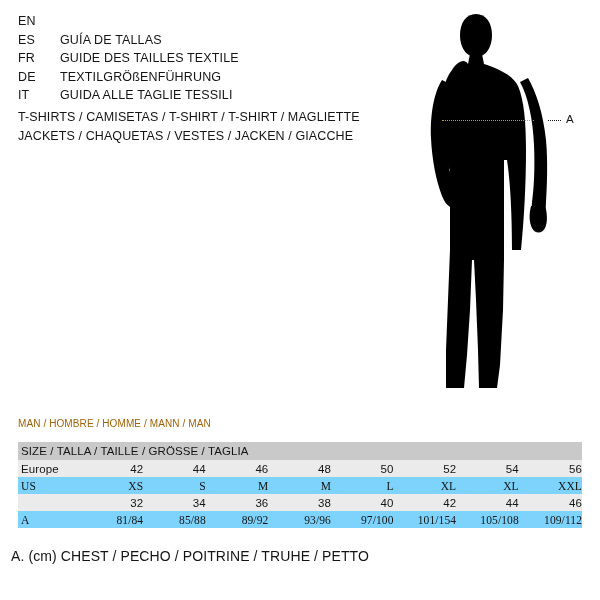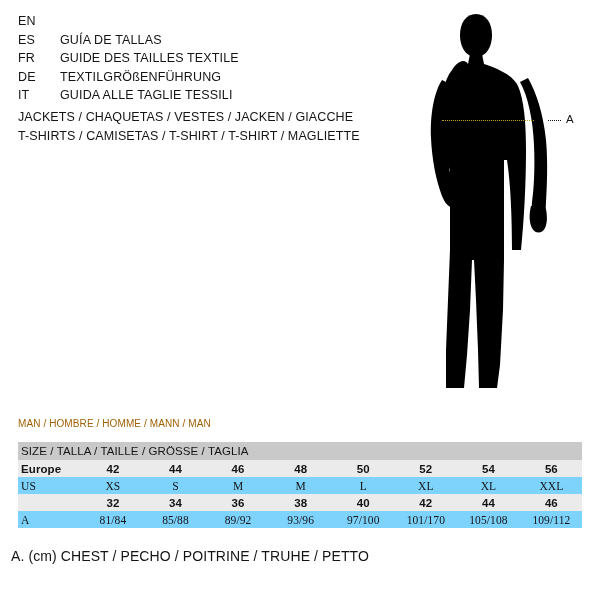--- a/index.html
+++ b/index.html
@@ -117,33 +117,32 @@
     vertical-align: middle;
     letter-spacing: 0.1px;
   }
   .size-table tr.row-head td {
     background: #c9c9c9;
     font-size: 11.5px;
     height: 18px;
   }
   .size-table tr.row-light td {
     background: #ebebeb;
-    font-weight: bold;
   }
   .size-table tr.row-dark td {
     background: #7dd3fc;
     font-family: Liberation Serif, serif;
   }
   .size-table td.c-label {
     width: 84px;
     padding-left: 3px;
   }
   .size-table td.c-val {
     width: 68px;
-    text-align: center;
+    text-align: right;
     padding-left: 2px;
   }
 
   .footnote {
     position: absolute;
     left: 11px;
     top: 548px;
     font-size: 14px;
     color: #141414;
     letter-spacing: 0.1px;
@@ -171,22 +170,22 @@
       <span class="lang-code">DE</span>
       <span class="lang-text">TEXTILGRÖßENFÜHRUNG</span>
     </div>
     <div class="lang-row">
       <span class="lang-code">IT</span>
       <span class="lang-text">GUIDA ALLE TAGLIE TESSILI</span>
     </div>
   </div>
 
   <div class="garment-block">
+    <div class="garment-line">T-SHIRTS / CAMISETAS / T-SHIRT / T-SHIRT / MAGLIETTE</div>
     <div class="garment-line">JACKETS / CHAQUETAS / VESTES / JACKEN / GIACCHE</div>
-    <div class="garment-line">T-SHIRTS / CAMISETAS / T-SHIRT / T-SHIRT / MAGLIETTE</div>
   </div>
 
   <div class="figure-wrap">
     <svg width="190" height="390" viewBox="0 0 190 390" xmlns="http://www.w3.org/2000/svg">
       <g fill="#000000">
 
         <path d="M76 4 C66 4 60 13 60 25 C60 37 66 47 76 47 C86 47 92 37 92 25 C92 13 86 4 76 4 Z"></path>
 
         <path d="M70 44 L82 44 L84 54
                  C96 58 112 64 118 76
@@ -257,21 +256,21 @@
         <td class="c-val">44</td>
         <td class="c-val">46</td>
       </tr>
       <tr class="row-dark">
         <td class="c-label">A</td>
         <td class="c-val">81/84</td>
         <td class="c-val">85/88</td>
         <td class="c-val">89/92</td>
         <td class="c-val">93/96</td>
         <td class="c-val">97/100</td>
-        <td class="c-val">101/170</td>
+        <td class="c-val">101/154</td>
         <td class="c-val">105/108</td>
         <td class="c-val">109/112</td>
       </tr>
     </tbody>
   </table>
 
   <div class="footnote">A. (cm) CHEST / PECHO / POITRINE / TRUHE / PETTO</div>
 
 </div>
 

